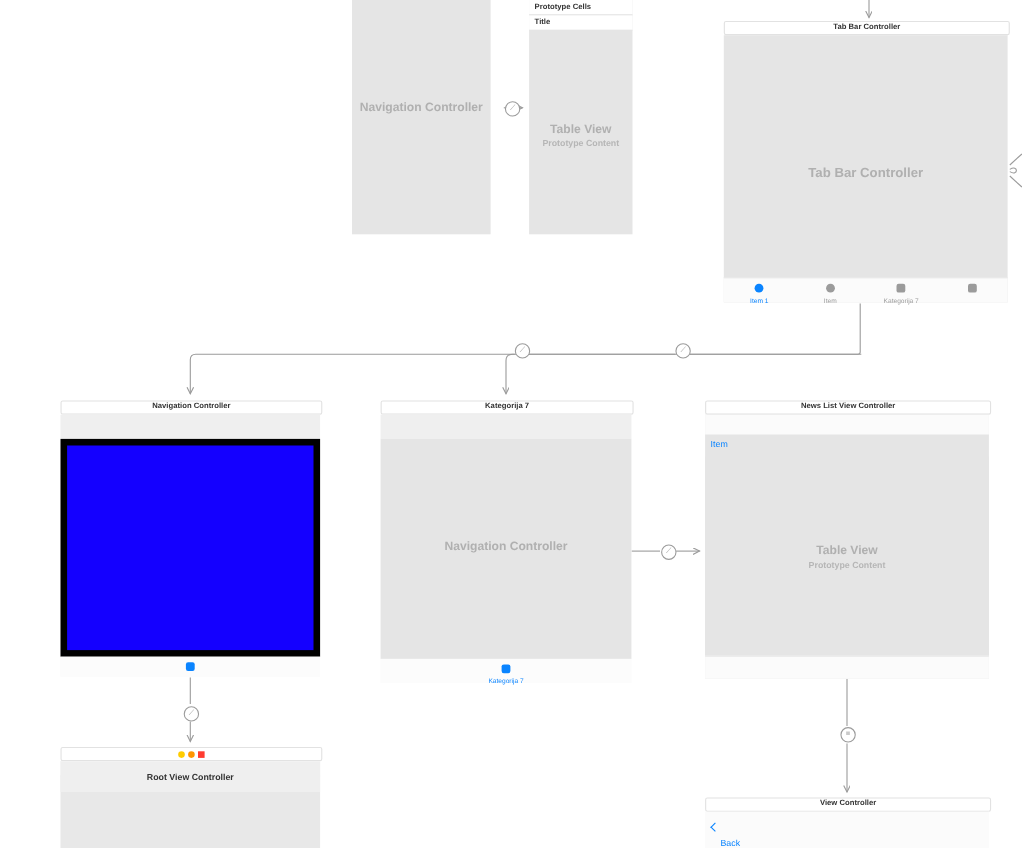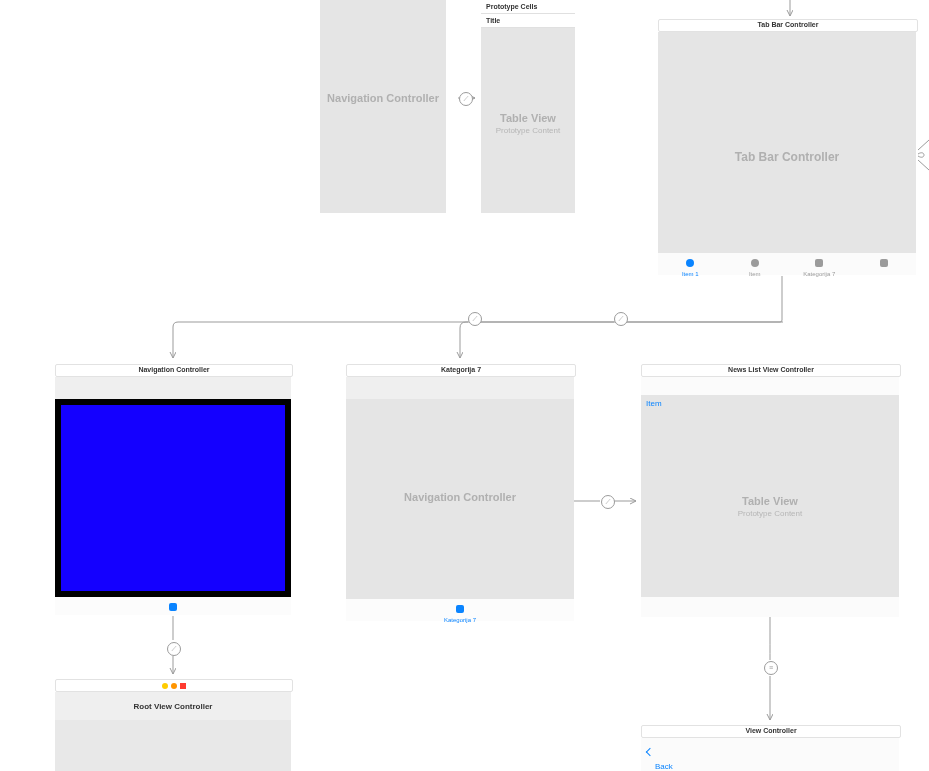--- a/index.html
+++ b/index.html
@@ -44,21 +44,21 @@
   .text-center {
     text-align: center;
   }
   .gray-label {
     color: #b0b0b0;
     font-weight: 600;
   }
   .gray-small {
     color: #b6b6b6;
     font-size: 8px;
-    font-weight: 400;
+    font-weight: 700;
   }
   .blue-text { color: #0a84ff; font-size: 8px; margin-top: 29px; }
   .tab-icon {
     width: 8px; height: 8px; border-radius: 2px; display: inline-block;
   }
   .segue-circle {
     position: absolute;
     width: 12px; height: 12px;
     border: 1px solid #9b9b9b;
     border-radius: 50%;

